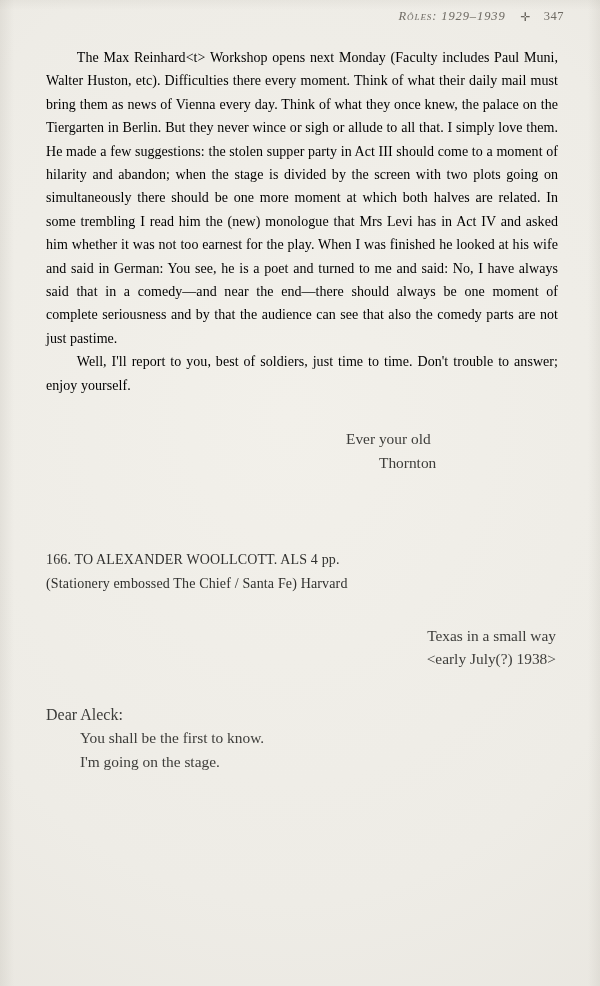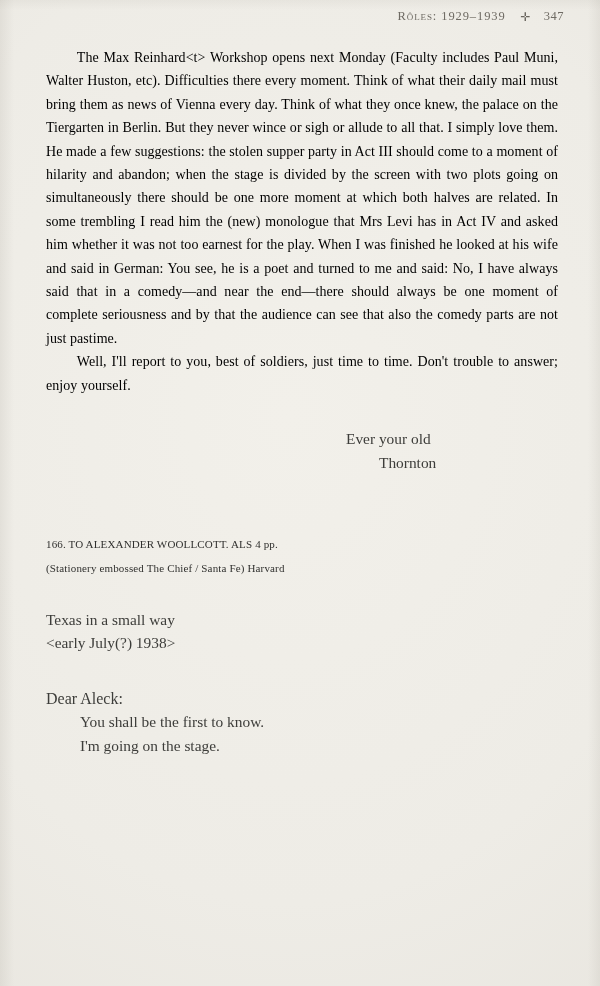--- a/index.html
+++ b/index.html
@@ -45,20 +45,21 @@
     right: 36px;
     text-align: right;
     font-size: 12.5px;
     letter-spacing: 0.6px;
     color: #6e6a63;
     white-space: nowrap;
   }
   .rh-title {
     font-variant: small-caps;
     letter-spacing: 0.9px;
+    font-style: italic;
   }
   .rh-orn {
     display: inline-block;
     margin: 0 9px 0 11px;
     font-size: 12px;
     color: #6b6760;
     transform: translateY(1px);
   }
   .rh-folio {
     letter-spacing: 0.5px;
@@ -94,38 +95,39 @@
     line-height: 23.4px;
     color: #3d3d3a;
     padding-left: 300px;
   }
   .sig-line2 {
     padding-left: 33px;
   }
 
   
   .letter-head {
-    margin-top: 58px;
-    font-size: 11px;
+    margin-top: 74px;
+    font-size: 14px;
     line-height: 24px;
     color: #30302e;
     letter-spacing: 0.15px;
   }
   .letter-head .lh-title {
     display: block;
   }
   .letter-head .lh-sub {
     display: block;
   }
 
   
   .dateline {
     margin-top: 28px;
     font-size: 15.4px;
     line-height: 23.4px;
+    text-align: right;
     color: #3d3d3a;
     padding-right: 2px;
     font-family: Liberation Serif, serif;
   }
 
   
   .salutation {
     margin-top: 32px;
     font-size: 16px;
     line-height: 23.4px;

